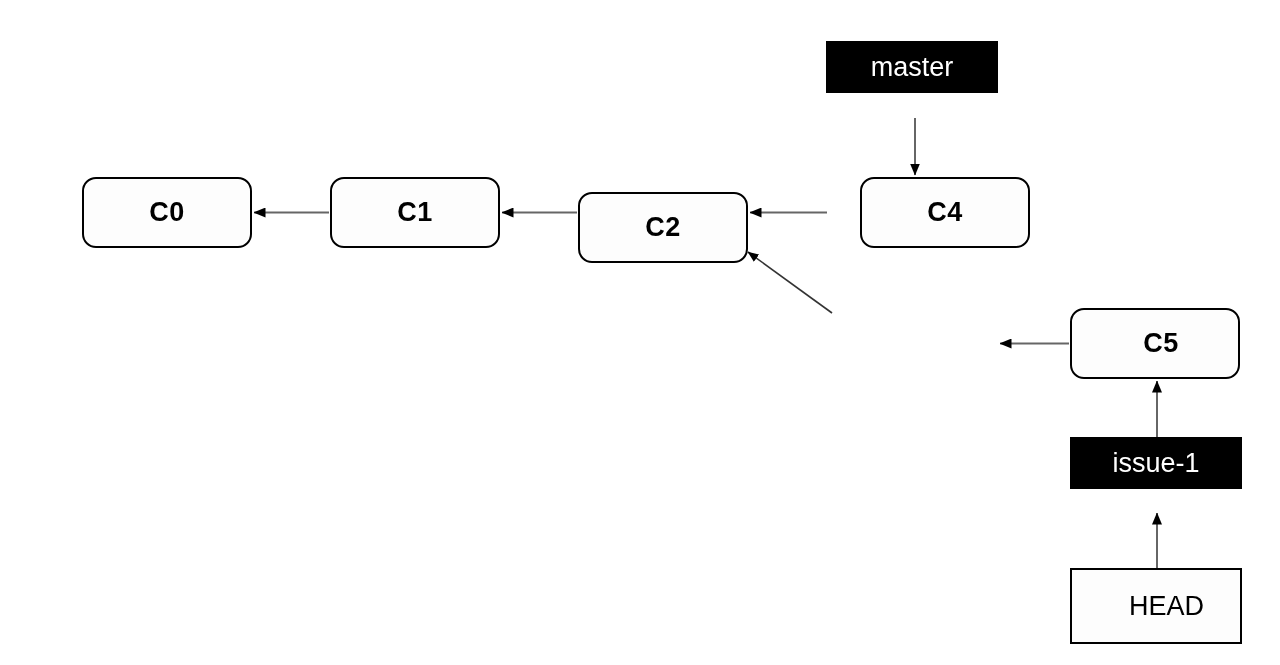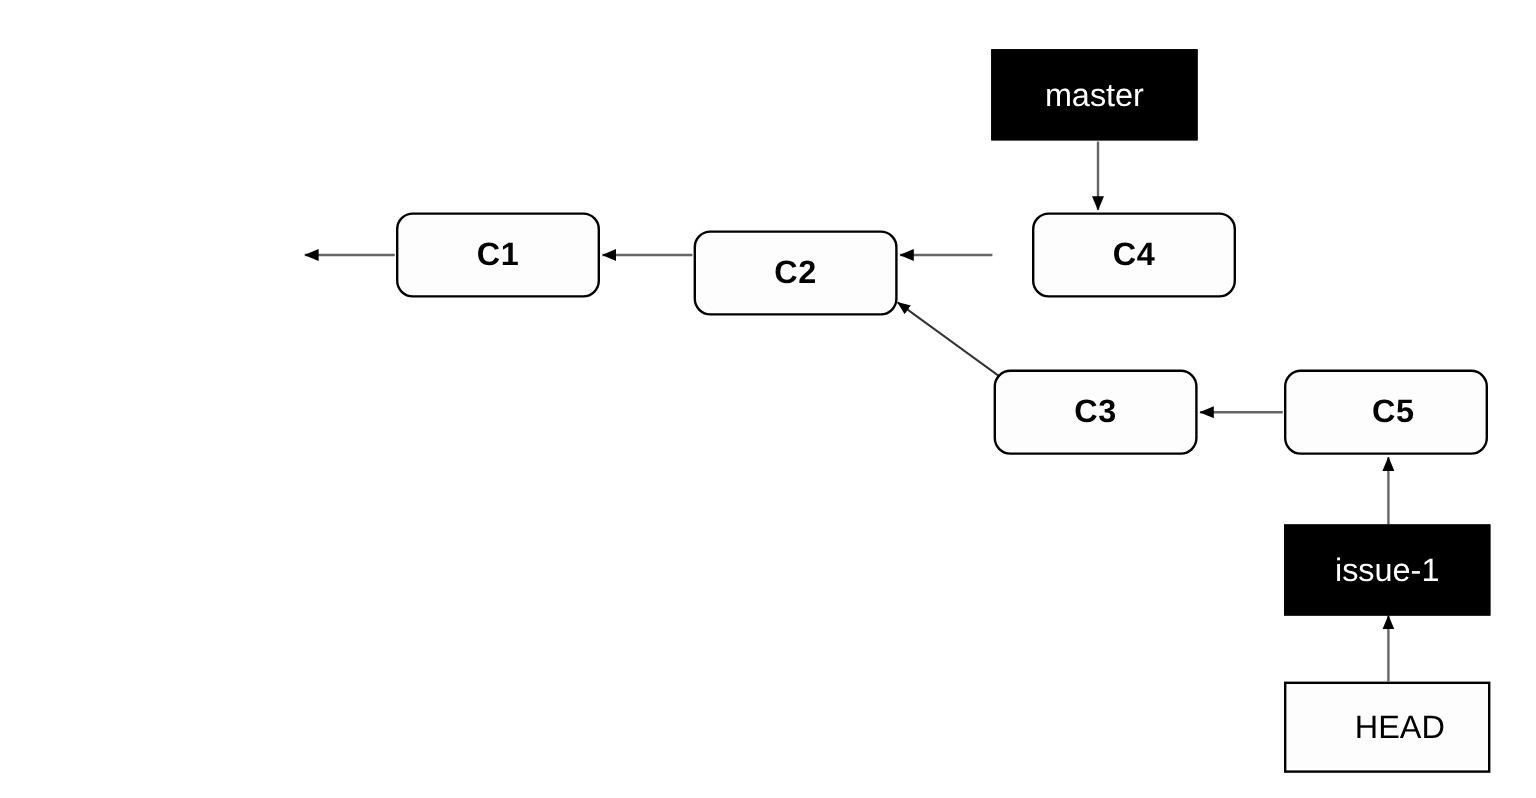--- a/index.html
+++ b/index.html
@@ -41,21 +41,21 @@
     border-radius: 14px;
     background: #fdfdfd;
     font-size: 27px;
     font-weight: bold;
     color: #000000;
     letter-spacing: 0.5px;
   }
   
   .branch {
     width: 172px;
-    height: 76px;
+    height: 52px;
     background: #000000;
     border: 1px solid #000000;
     color: #ffffff;
     font-size: 27px;
     font-weight: normal;
   }
   
   .pointer {
     width: 172px;
     height: 76px;
@@ -91,36 +91,36 @@
 
     <line x1="1069" y1="343.5" x2="1000" y2="343.5" stroke="#666666" stroke-width="2" marker-end="url(#arrow)"></line>
 
     <line x1="915" y1="118" x2="915" y2="175" stroke="#666666" stroke-width="2" marker-end="url(#arrow)"></line>
 
     <line x1="1157" y1="437" x2="1157" y2="381" stroke="#666666" stroke-width="2" marker-end="url(#arrow)"></line>
 
     <line x1="1157" y1="568" x2="1157" y2="513" stroke="#666666" stroke-width="2" marker-end="url(#arrow)"></line>
   </svg>
 
+  <div class="node commit" style="left:82px; top:177px;">
+    <span>C0</span>
+  </div>
 
   <div class="node commit" style="left:330px; top:177px;">
     <span>C1</span>
   </div>
 
   <div class="node commit" style="left:578px; top:192px;">
     <span>C2</span>
   </div>
 
   <div class="node commit" style="left:860px; top:177px;">
     <span>C4</span>
   </div>
 
-  <div class="node commit" style="left:828px; top:308px;">
-    <span>C3</span>
-  </div>
 
   <div class="node commit" style="left:1070px; top:308px;padding-left:12px;">
     <span>C5</span>
   </div>
 
   <div class="node branch" style="left:826px; top:41px;">
     <span>master</span>
   </div>
 
   <div class="node branch" style="left:1070px; top:437px;">

